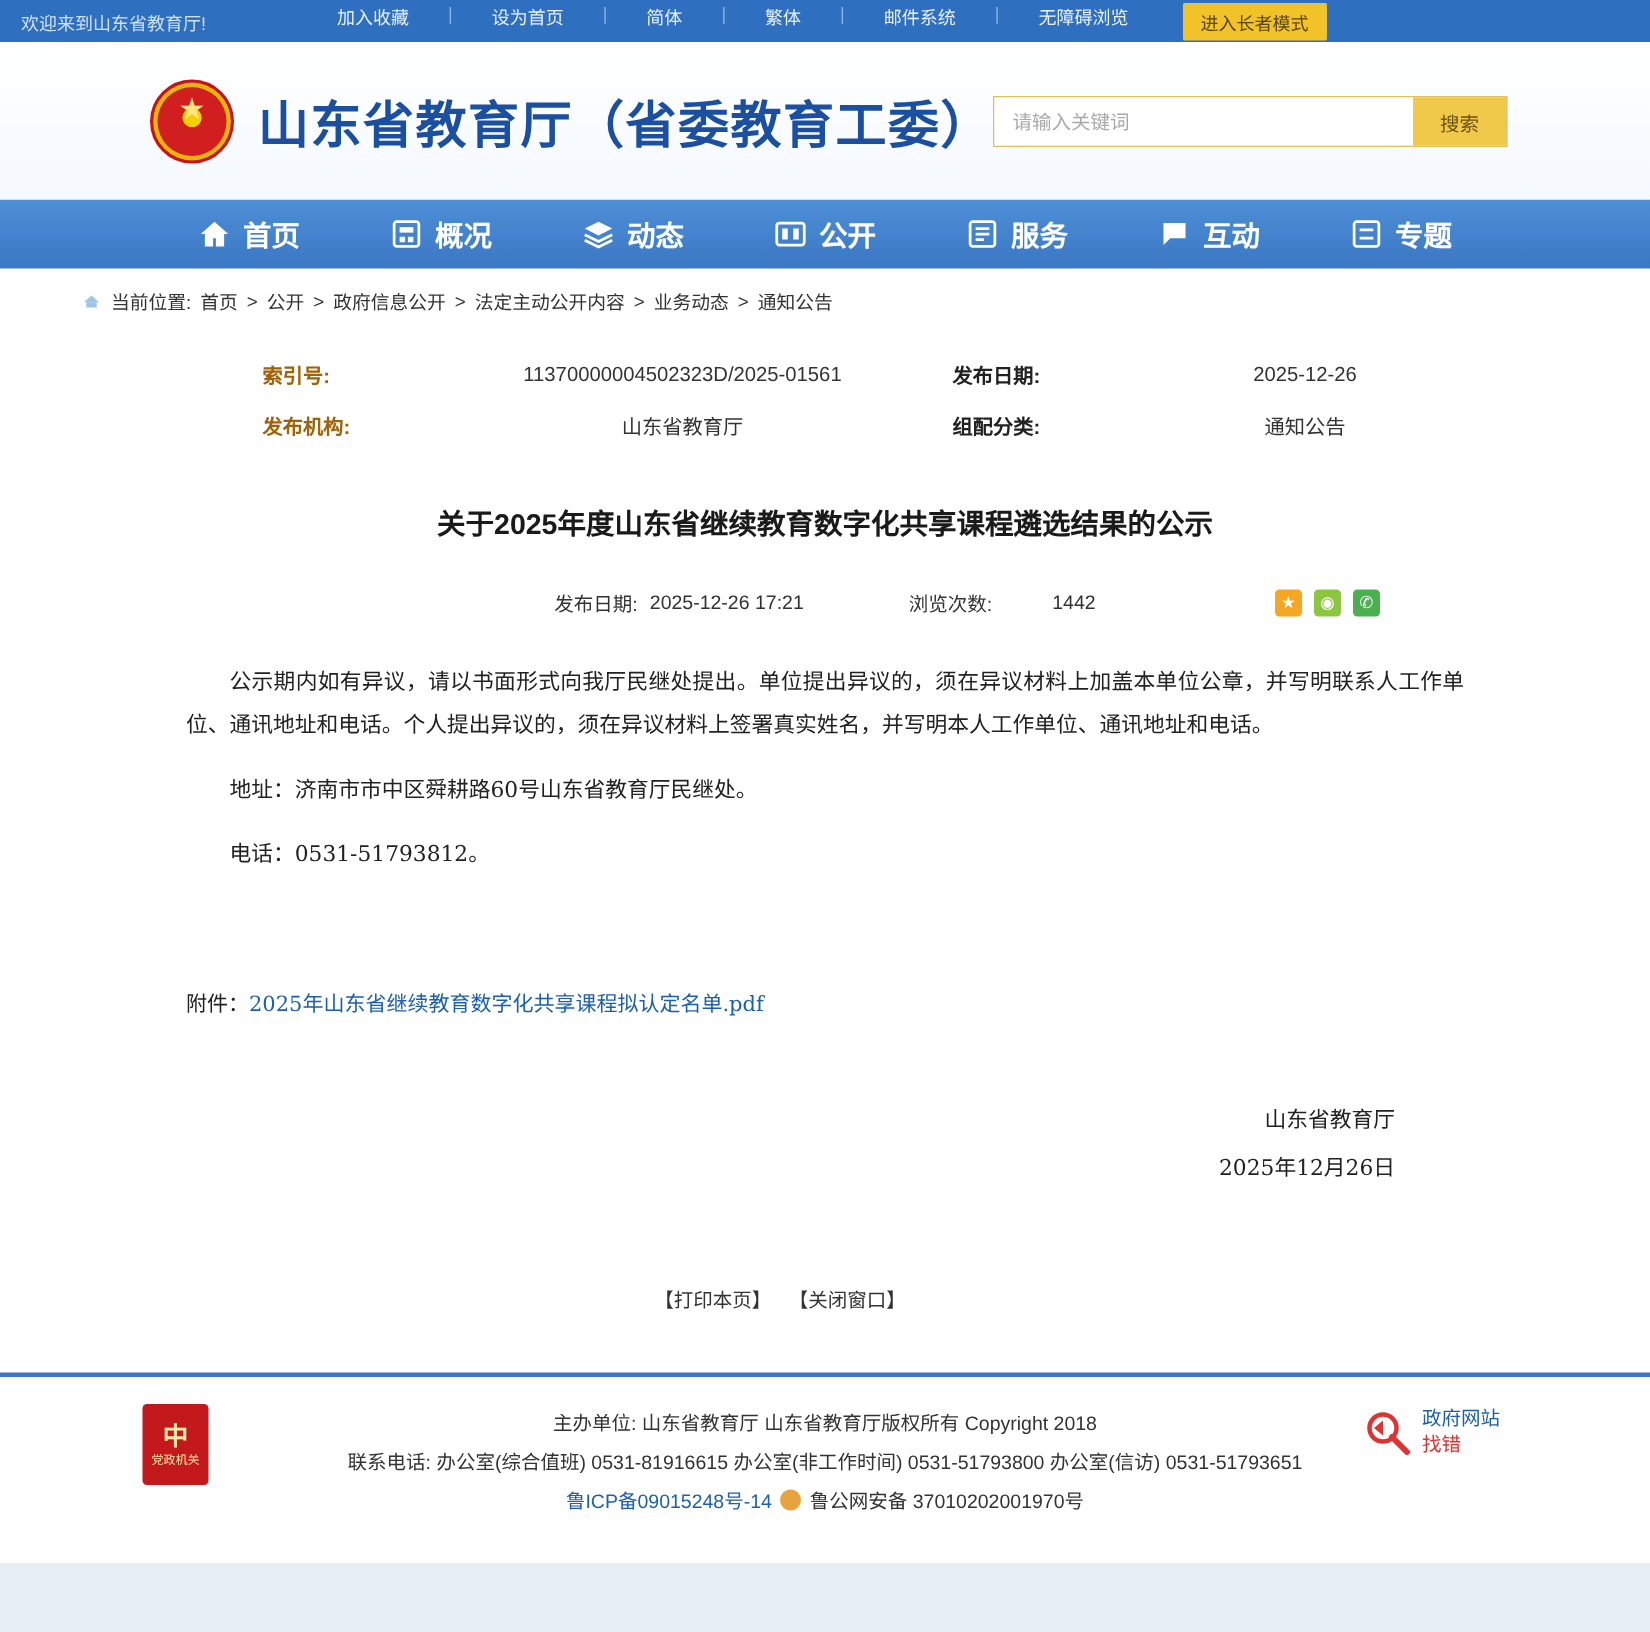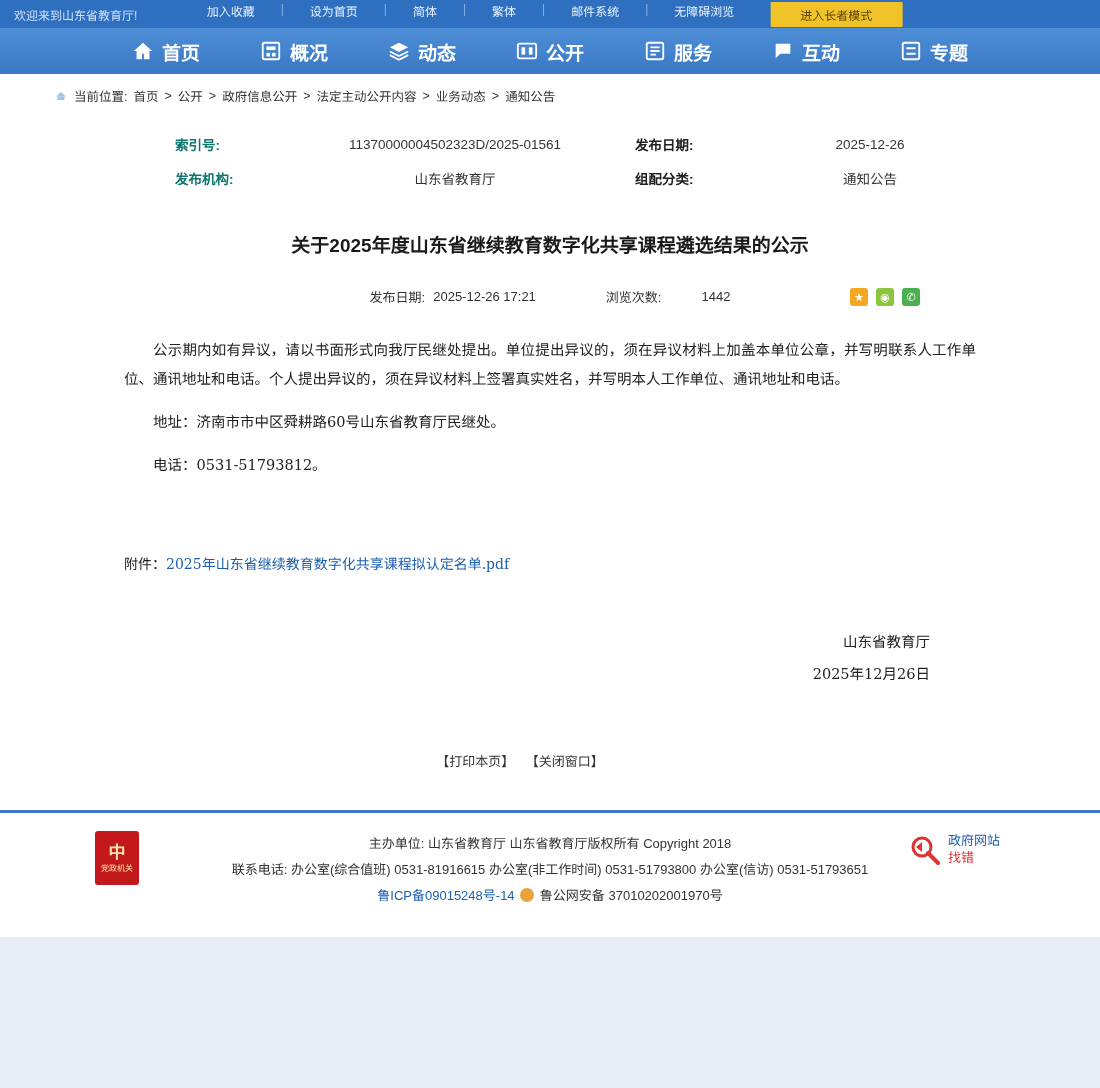--- a/index.html
+++ b/index.html
@@ -18,21 +18,21 @@
     padding:0 14px;font-size:12px;position:relative;
   }
   .topbar .welcome{color:#cfe2f8;font-size:12px;white-space:nowrap;}
   .topbar .links{
     position:absolute;left:50%;transform:translateX(-50%);
     display:flex;align-items:flex-start;gap:17px;font-size:12px;white-space:nowrap;
   }
   .topbar .links a{color:#e8f1fb;text-decoration:none;padding:0 9px;}
   .topbar .links .sep{color:#86b2e4;}
   .elder-btn{
-    background:#f2c329;color:#5a4405;border:none;padding:4px 30px;font-size:12px;
+    background:#f2c329;color:#5a4405;border:none;padding:4px 12px;font-size:12px;
     margin-left:10px;border-radius:1px;cursor:pointer;white-space:nowrap;
   }
 
   
   .header{
     height:105px;background:#ffffff;display:flex;align-items:center;
     padding:0 60px;position:relative;
     background:linear-gradient(180deg,#ffffff 0%,#f4f9ff 100%);
   }
   .emblem{
@@ -86,21 +86,21 @@
   .crumb .home-ico{
     width:14px;height:12px;display:inline-block;position:relative;
   }
   .crumb a{color:#333;text-decoration:none;}
 
   
   .meta{
     width:870px;margin:12px auto 0;border-collapse:collapse;font-size:13.5px;
   }
   .meta td{padding:7px 0;vertical-align:middle;}
-  .meta .lbl{width:120px;font-weight:bold;color:#0f766e;padding-left:60px;}
+  .meta .lbl{width:120px;font-weight:bold;color:#a16207;padding-left:60px;}
   .meta .val{width:320px;text-align:center;color:#333;}
   .meta .lbl2{width:120px;font-weight:bold;color:#222;padding-left:20px;}
   .meta .val2{text-align:center;color:#333;}
 
   
   .article{width:880px;margin:0 auto;padding-top:36px;}
   .art-title{
     text-align:center;font-size:19px;font-weight:bold;color:#1a1a1a;
     line-height:1.6;padding:0 20px;
   }
@@ -184,20 +184,28 @@
       <span class="sep">|</span>
       <a>繁体</a>
       <span class="sep">|</span>
       <a>邮件系统</a>
       <span class="sep">|</span>
       <a>无障碍浏览</a>
       <button class="elder-btn">进入长者模式</button>
     </div>
   </div>
 
+  <div class="header">
+    <div class="emblem"></div>
+    <div class="site-title">山东省教育厅（省委教育工委）</div>
+    <div class="searchbox">
+      <input type="text" placeholder="请输入关键词" style="">
+      <button class="search-btn">搜索</button>
+    </div>
+  </div>
 
   <div class="nav">
     <a class="nav-item">
       <span class="nav-icon">
         <svg width="22" height="22" viewBox="0 0 24 24">
             <path d="M12 3 2 12h3v9h6v-6h2v6h6v-9h3z" fill="#fff"></path>
           </svg>
       </span>
       <span>首页</span>
     </a>

